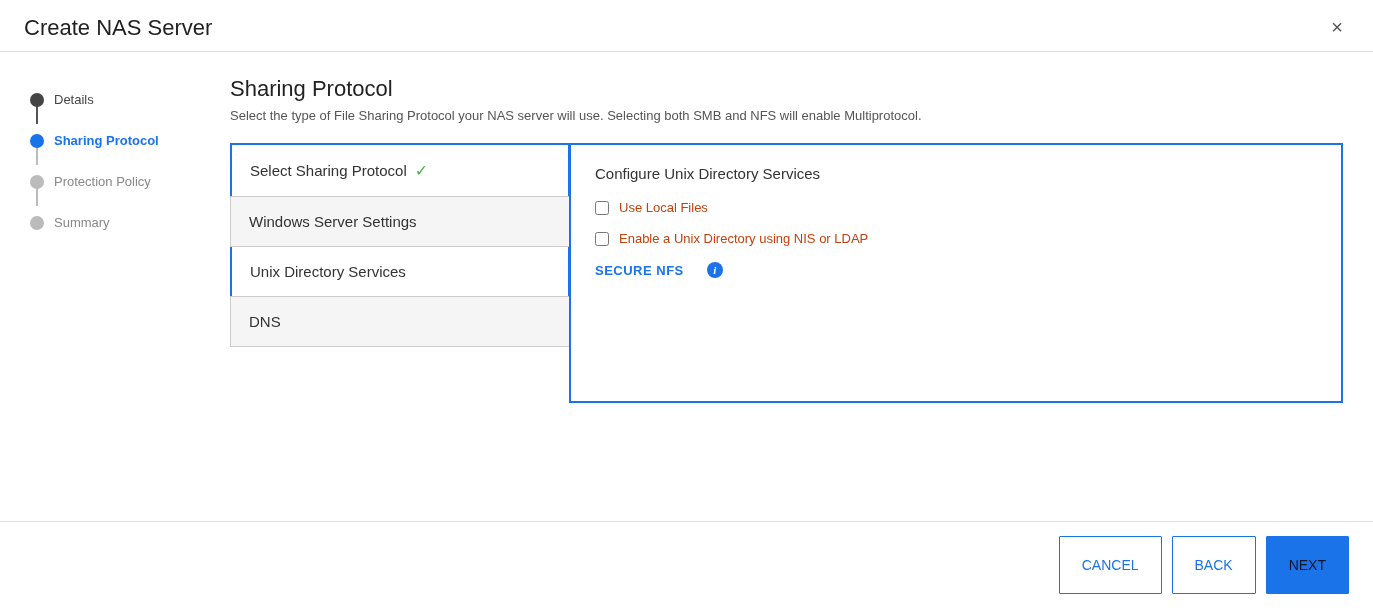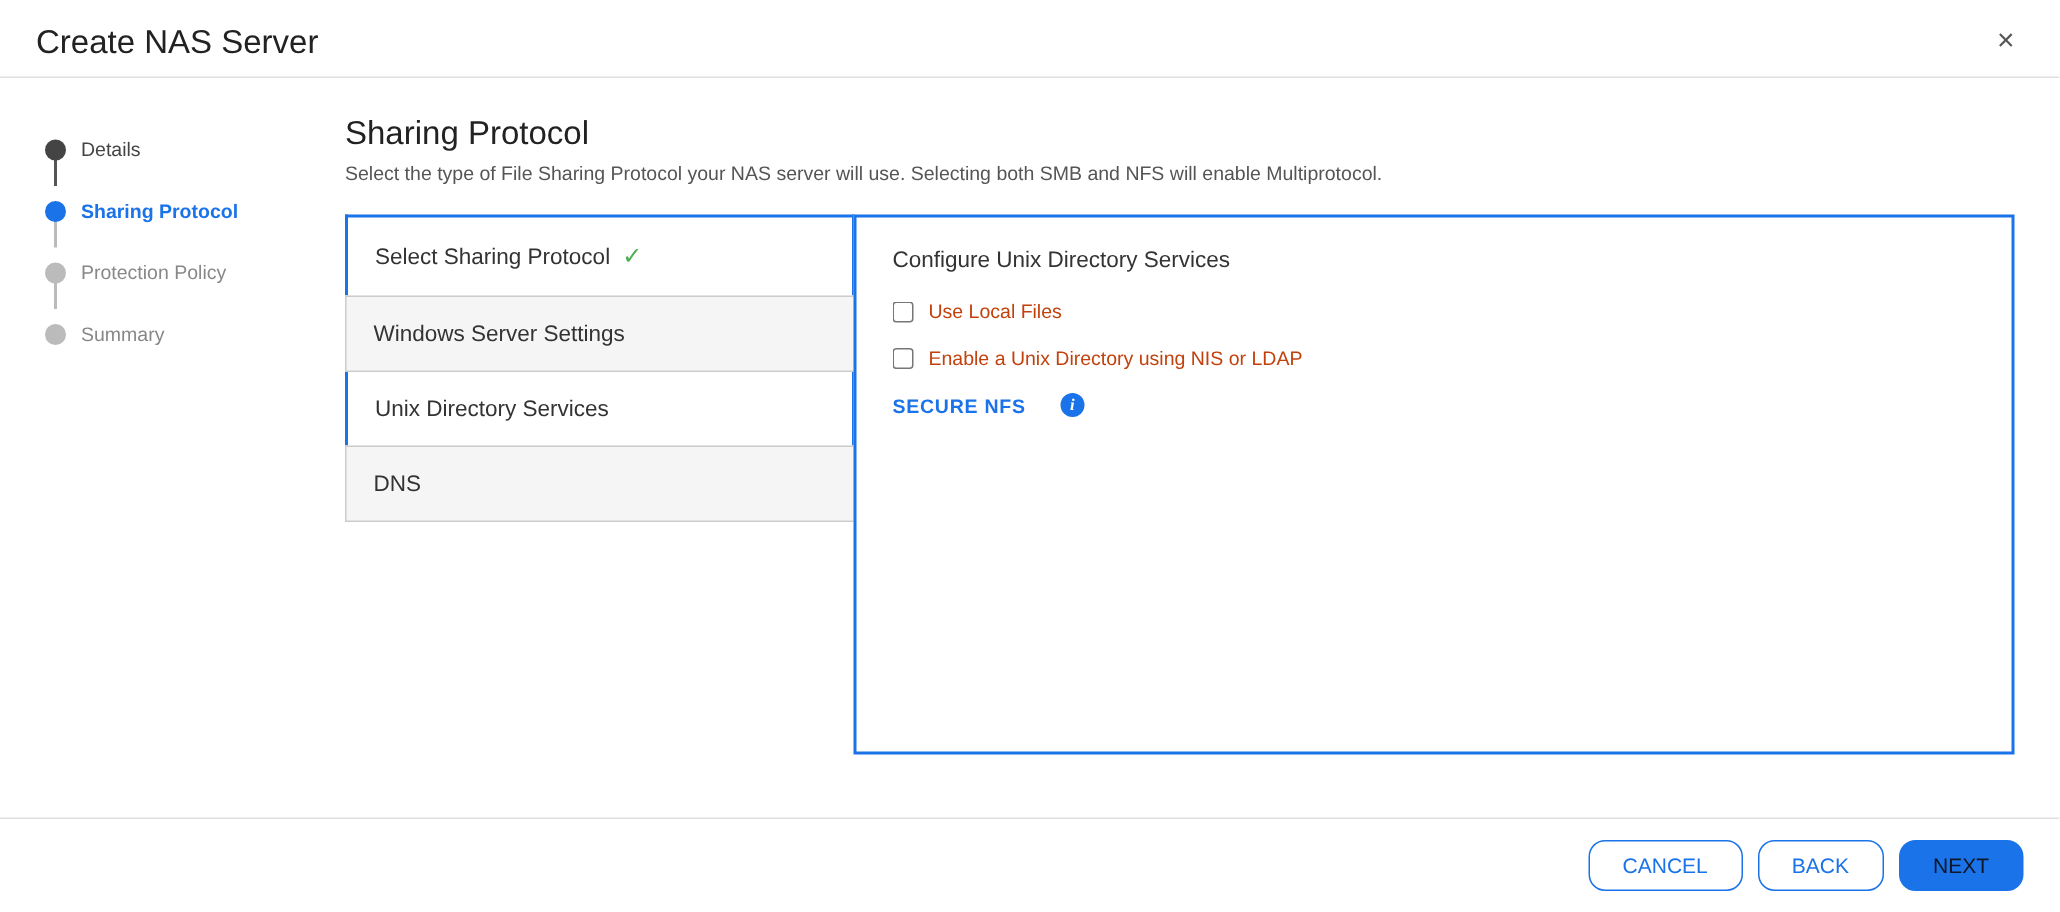--- a/index.html
+++ b/index.html
@@ -114,21 +114,21 @@
     .section-subtitle {
       font-size: 13px;
       color: #555;
       margin-bottom: 20px;
     }
 
     
     .panels-container {
       display: flex;
       gap: 0;
-      height: 360px;
+      height: 260px;
     }
 
     
     .left-column {
       display: flex;
       flex-direction: column;
       width: 340px;
       flex-shrink: 0;
     }
 
@@ -217,24 +217,24 @@
     .footer {
       display: flex;
       justify-content: flex-end;
       align-items: center;
       padding: 14px 24px;
       border-top: 1px solid #e0e0e0;
       gap: 10px;
       background: #fff;
     }
     .btn {
-      padding: 8px 22px;
+      padding: 20px 22px;
       font-size: 14px;
       cursor: pointer;
-      border-radius: 11px;
+      border-radius: 1px;
       font-weight: 500;
     }
     .btn-cancel {
       background: #fff;
       border: 1px solid #1a73e8;
       color: #1a73e8;
     }
     .btn-back {
       background: #fff;
       border: 1px solid #1a73e8;

